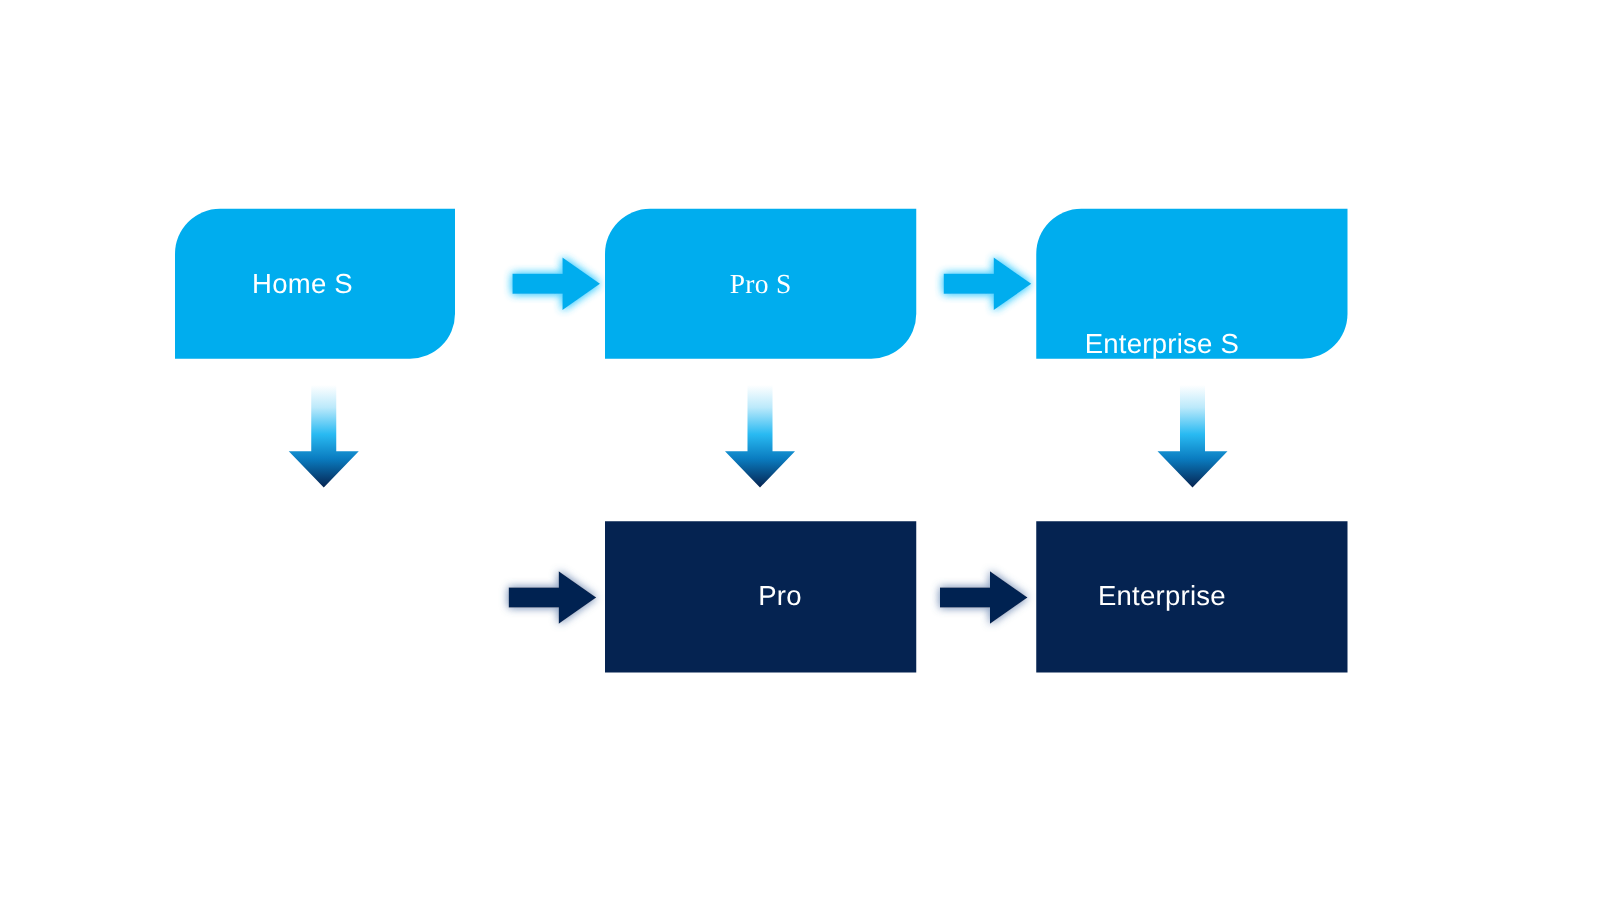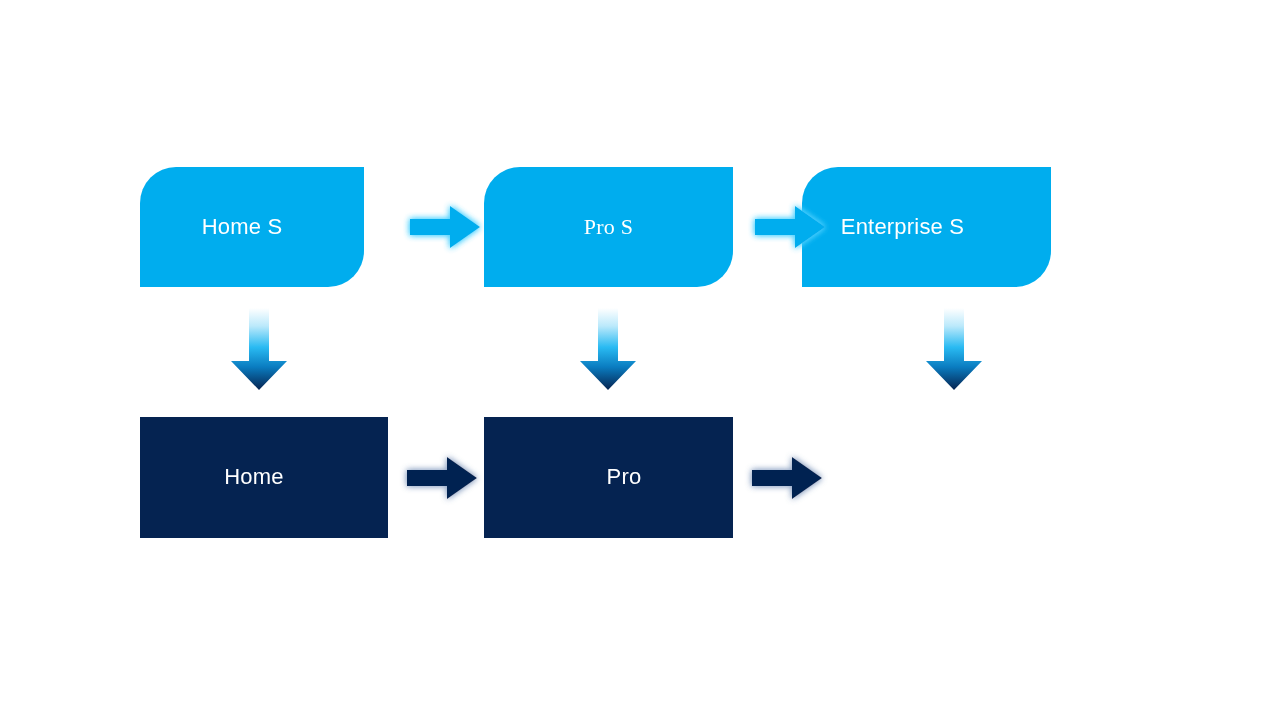--- a/index.html
+++ b/index.html
@@ -68,21 +68,21 @@
 <div id="canvas">
 
   <div class="box box-top" style="left:140px; top:167px; width:224px; height:120px;">
     <span class="txt-shift-left">Home S</span>
   </div>
 
   <div class="box box-top" style="left:484px; top:167px; width:249px; height:120px;font-family:Liberation Serif, serif;">
     <span>Pro S</span>
   </div>
 
-  <div class="box box-top" style="left:802px; top:167px; width:249px; height:120px;">
+  <div class="box box-top" style="left:829px; top:167px; width:249px; height:120px;align-items:flex-end;">
     <span class="txt-shift-left-lg">Enterprise S</span>
   </div>
 
   <div class="h-arrow" style="left:407px; top:203px; width:76px; height:48px;">
     <svg width="76" height="48" viewBox="0 0 76 48" xmlns="http://www.w3.org/2000/svg">
       <defs>
         <filter id="glowCyan1" x="-60%" y="-60%" width="220%" height="220%">
           <feGaussianBlur stdDeviation="3.2" result="b"></feGaussianBlur>
           <feFlood flood-color="#4FD2FF" flood-opacity="0.95" result="c"></feFlood>
           <feComposite in="c" in2="b" operator="in" result="g"></feComposite>
@@ -153,28 +153,28 @@
           <stop offset="22%" stop-color="#BBE9FB"></stop>
           <stop offset="48%" stop-color="#29BAF2"></stop>
           <stop offset="72%" stop-color="#0A7CC0"></stop>
           <stop offset="100%" stop-color="#062350"></stop>
         </linearGradient>
       </defs>
       <path d="M21,2 L41,2 L41,55 L59,55 L31,84 L3,55 L21,55 Z" fill="url(#gradDown3)"></path>
     </svg>
   </div>
 
-  <div class="box box-bottom" style="left:140px; top:417px; width:248px; height:121px;">
-    <span class="txt-shift-left">Home</span>
-  </div>
 
   <div class="box box-bottom" style="left:484px; top:417px; width:249px; height:121px;padding-left:31px;">
     <span>Pro</span>
   </div>
 
+  <div class="box box-bottom" style="left:829px; top:417px; width:249px; height:121px;">
+    <span class="txt-shift-left-lg">Enterprise</span>
+  </div>
 
   <div class="h-arrow" style="left:404px; top:454px; width:76px; height:48px;">
     <svg width="76" height="48" viewBox="0 0 76 48" xmlns="http://www.w3.org/2000/svg">
       <defs>
         <filter id="glowNavy1" x="-60%" y="-60%" width="220%" height="220%">
           <feGaussianBlur stdDeviation="3.4" result="b"></feGaussianBlur>
           <feFlood flood-color="#8FA4C4" flood-opacity="0.85" result="c"></feFlood>
           <feComposite in="c" in2="b" operator="in" result="g"></feComposite>
           <feMerge>
             <feMergeNode in="g"></feMergeNode>

